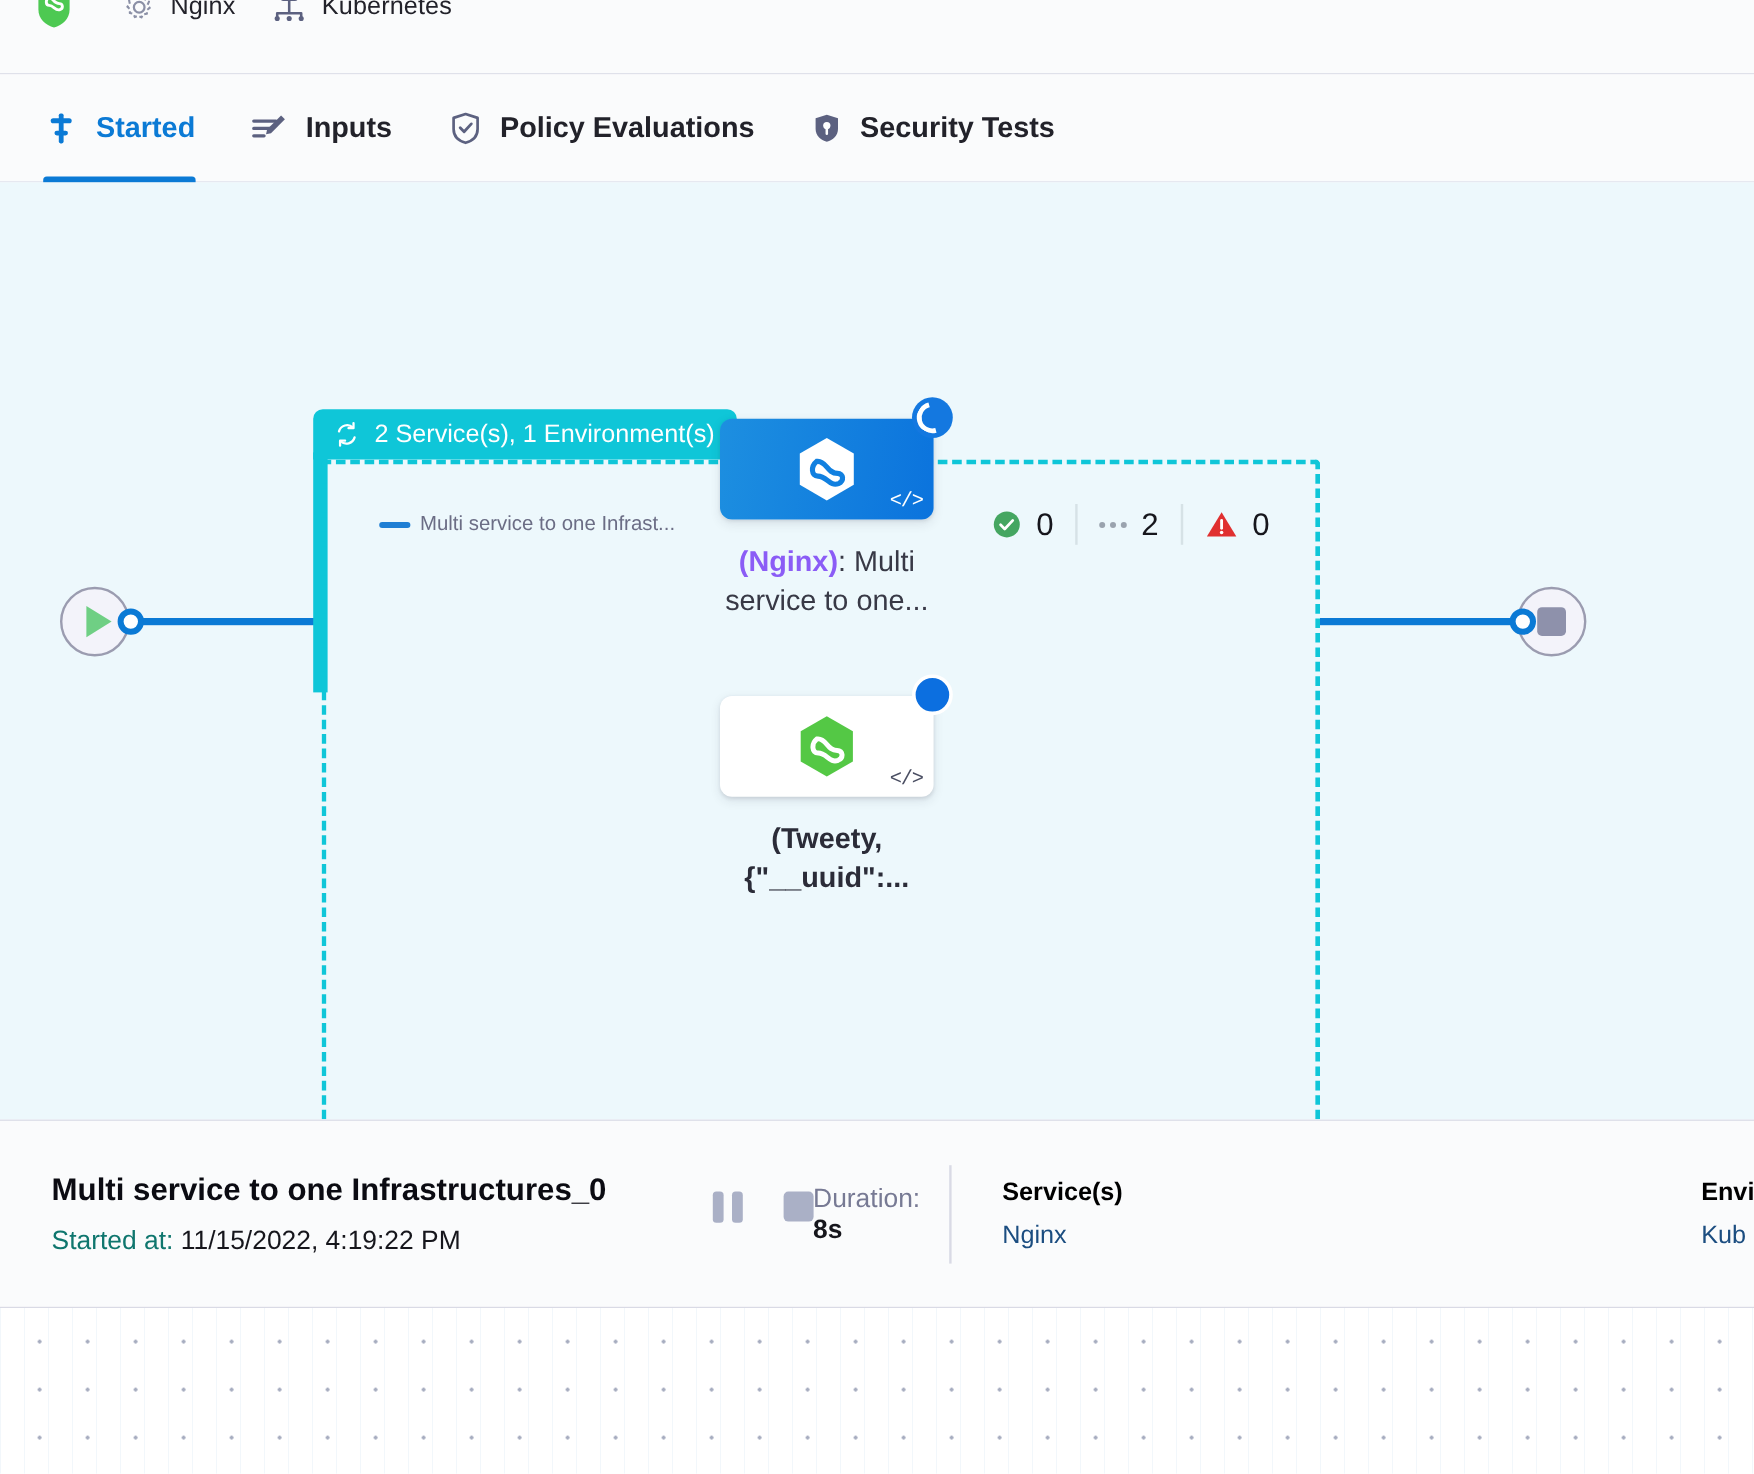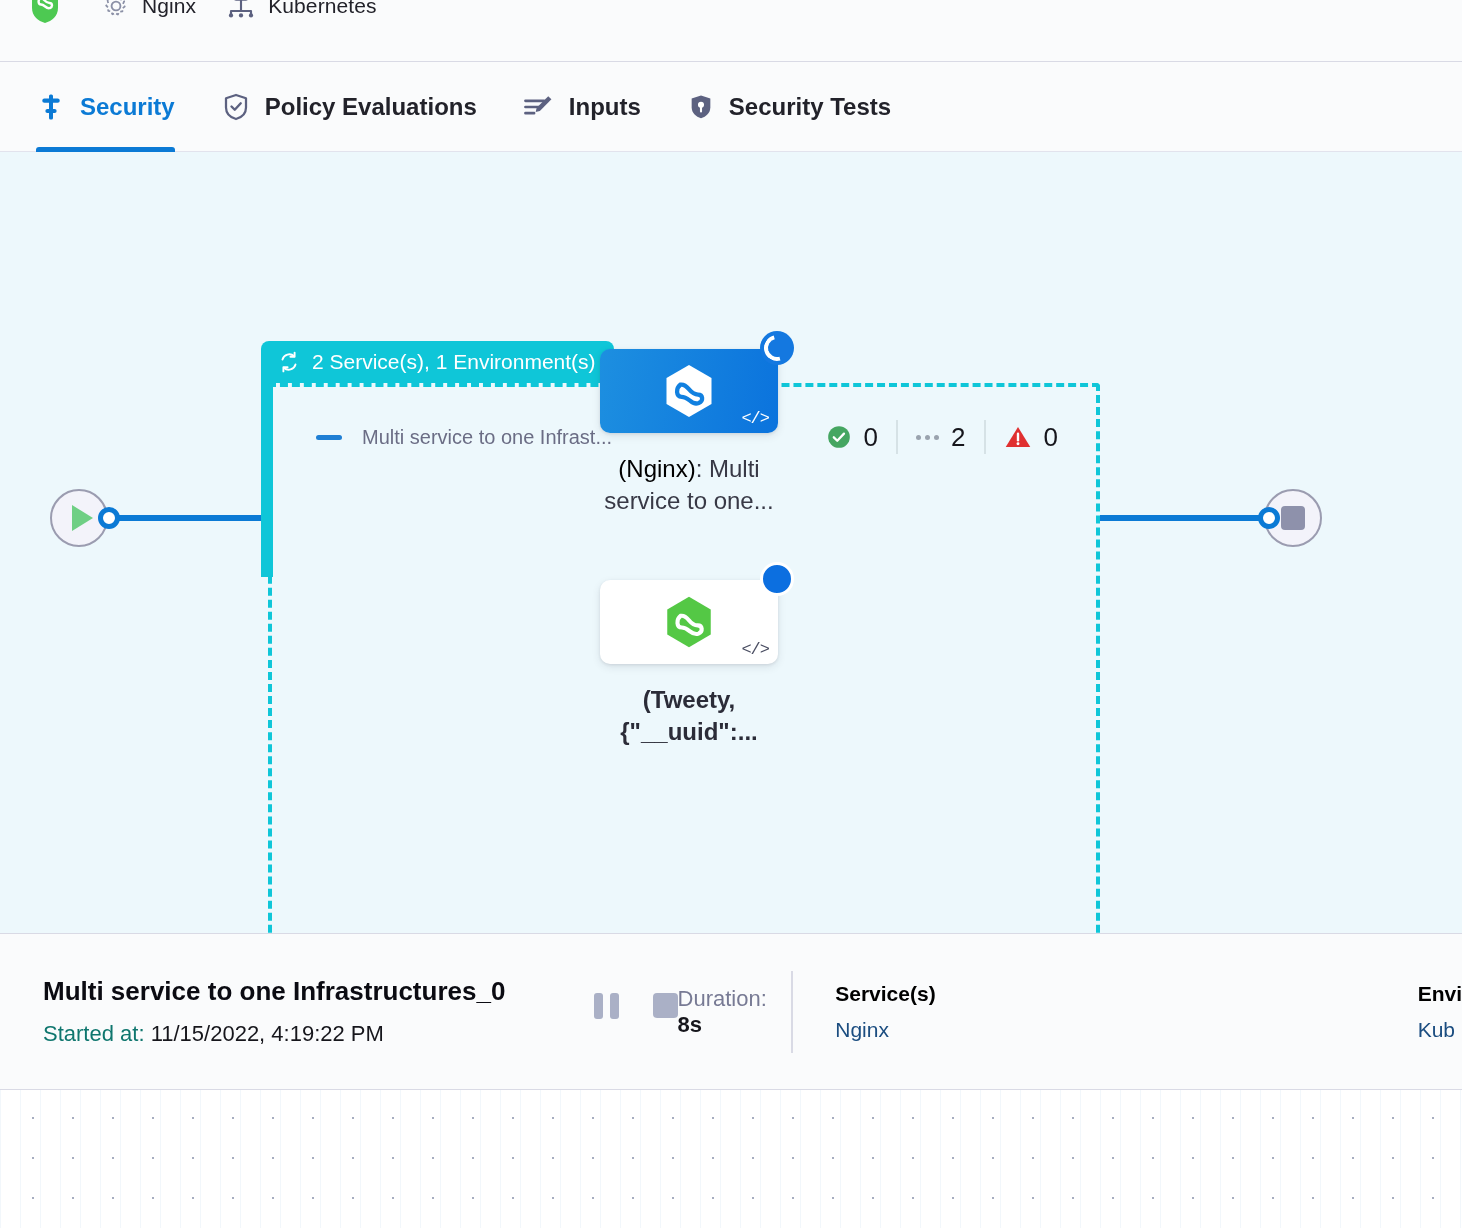--- a/index.html
+++ b/index.html
@@ -86,21 +86,21 @@
     background: transparent;
   }
 
   
   .stage-head {
     position: absolute; left: 316px; top: 268px; width: 760px;
     display: flex; align-items: center;
   }
   .collapse-dash { width: 26px; height: 5px; background: #1f7fd4; border-radius: 3px; }
   .stage-title {
-    margin-left: 20px; font-size: 20px; color: #6b6d85; font-weight: 400;
+    margin-left: 8px; font-size: 17px; color: #6b6d85; font-weight: 400;
     white-space: nowrap;
   }
   .status-group { margin-left: auto; display: flex; align-items: center; gap: 0; }
   .stat { display: flex; align-items: center; gap: 12px; padding: 0 18px; height: 34px; }
   .stat:not(:first-child) { border-left: 2px solid #d6e2e6; }
   .stat-num { font-size: 26px; color: #16161c; font-weight: 400; }
   .dots-icon { display: flex; gap: 4px; align-items: center; }
   .dots-icon i { width: 5px; height: 5px; border-radius: 50%; background: #9aa3ae; display: block; }
 
   
@@ -126,21 +126,21 @@
   .node-badge.spinner::after {
     content: ""; position: absolute; inset: 4px; border-radius: 50%;
     border: 4px solid #ffffff; border-right-color: transparent; border-top-color: transparent;
     transform: rotate(30deg);
   }
   .node-badge.solid { background: #0c6fe0; border: 3px solid #ffffff; }
   .node-label {
     margin-top: 20px; text-align: center; font-size: 24px; line-height: 1.34;
     color: #383946; width: 200px; margin-left: -11px;
   }
-  .node-label b { font-weight: 400; color: #000000; }
+  .node-label b { font-weight: 700; color: #8b5cf6; }
   .node-label.allbold { font-weight: 700; color: #2b2c38; }
 
   
   .detail {
     position: absolute; left: 0; top: 933px; width: 1462px; height: 157px;
     background: #fafbfc; border-top: 1px solid #d9dae5; border-bottom: 1px solid #d9dae5;
     display: flex; align-items: center; overflow: hidden;
   }
   .detail-left { padding-left: 43px; width: 600px; }
   .detail-title { font-size: 26px; font-weight: 700; color: #0b0b12; }
@@ -202,37 +202,37 @@
 </div>
 
 <div class="tabsbar">
 
   <div class="tab active">
     <svg width="30" height="30" viewBox="0 0 24 24">
       <rect x="10.4" y="2" width="3.2" height="20" rx="1.2" fill="#0b7ad5"></rect>
       <rect x="5" y="5.2" width="14" height="3.4" rx="1.7" fill="#0b7ad5"></rect>
       <rect x="7.5" y="13.5" width="9" height="3.2" rx="1.6" fill="#0b7ad5"></rect>
     </svg>
-    <span class="tab-label">Security</span>
+    <span class="tab-label">Started</span>
+  </div>
+
+  <div class="tab">
+    <svg width="32" height="30" viewBox="0 0 26 24">
+      <path d="M2 7h15M2 12h11M2 17h7" stroke="#5c6180" stroke-width="2.2" stroke-linecap="round"></path>
+      <path d="M20.5 3.2l2.6 2.6-9.4 9.4-3.4.8.8-3.4z" fill="#5c6180"></path>
+    </svg>
+    <span class="tab-label">Inputs</span>
   </div>
 
   <div class="tab">
     <svg width="30" height="30" viewBox="0 0 24 24">
       <path d="M12 2.4l8 2.6v7.4c0 5-3.6 8-8 9.2-4.4-1.2-8-4.2-8-9.2V5z" fill="none" stroke="#5c6180" stroke-width="1.8" stroke-linejoin="round"></path>
       <path d="M8.4 11.6l2.6 2.6 4.8-5.2" fill="none" stroke="#5c6180" stroke-width="1.9" stroke-linecap="round" stroke-linejoin="round"></path>
     </svg>
     <span class="tab-label">Policy Evaluations</span>
-  </div>
-
-  <div class="tab">
-    <svg width="32" height="30" viewBox="0 0 26 24">
-      <path d="M2 7h15M2 12h11M2 17h7" stroke="#5c6180" stroke-width="2.2" stroke-linecap="round"></path>
-      <path d="M20.5 3.2l2.6 2.6-9.4 9.4-3.4.8.8-3.4z" fill="#5c6180"></path>
-    </svg>
-    <span class="tab-label">Inputs</span>
   </div>
 
   <div class="tab">
     <svg width="28" height="30" viewBox="0 0 24 24">
       <path d="M12 2.2l8 2.6v7.4c0 5-3.6 8-8 9.4-4.4-1.4-8-4.4-8-9.4V4.8z" fill="#5c6180"></path>
       <circle cx="12" cy="10" r="2.6" fill="#ffffff"></circle>
       <path d="M12 12.2v3.6" stroke="#ffffff" stroke-width="1.8" stroke-linecap="round"></path>
     </svg>
     <span class="tab-label">Security Tests</span>
   </div>

